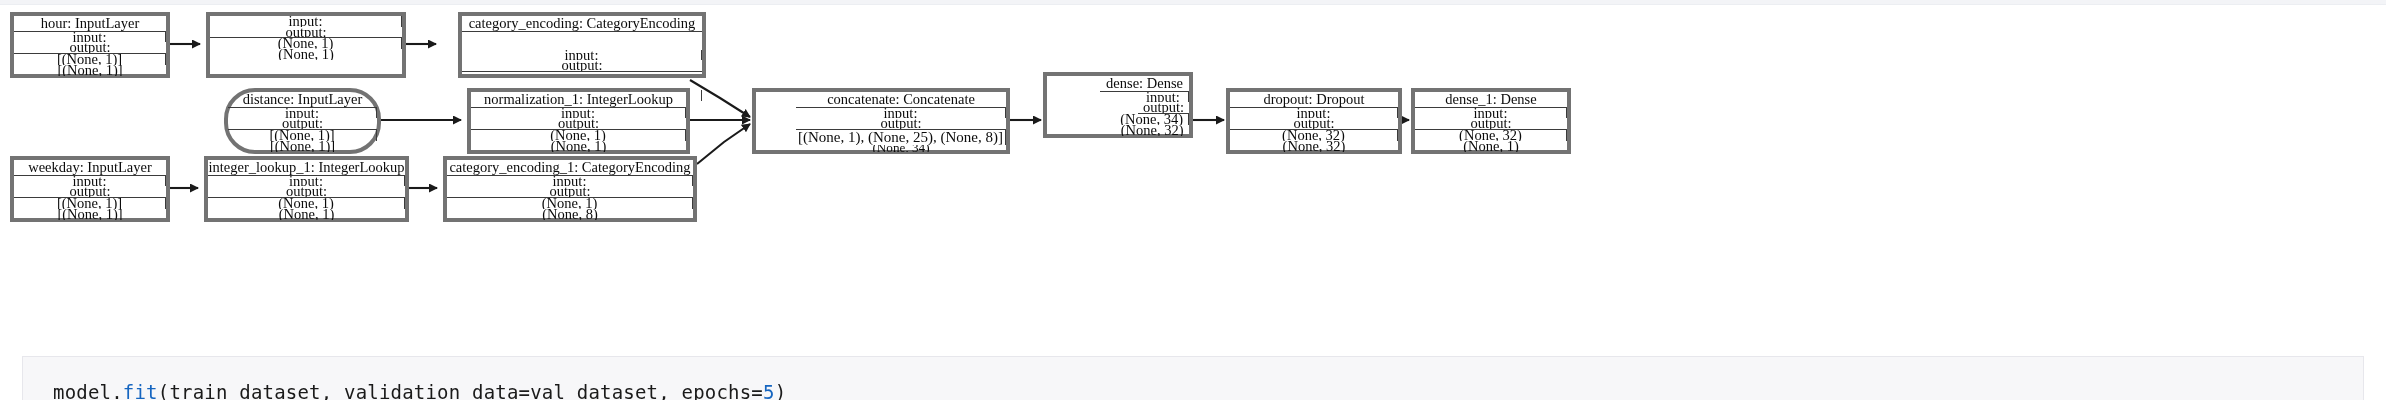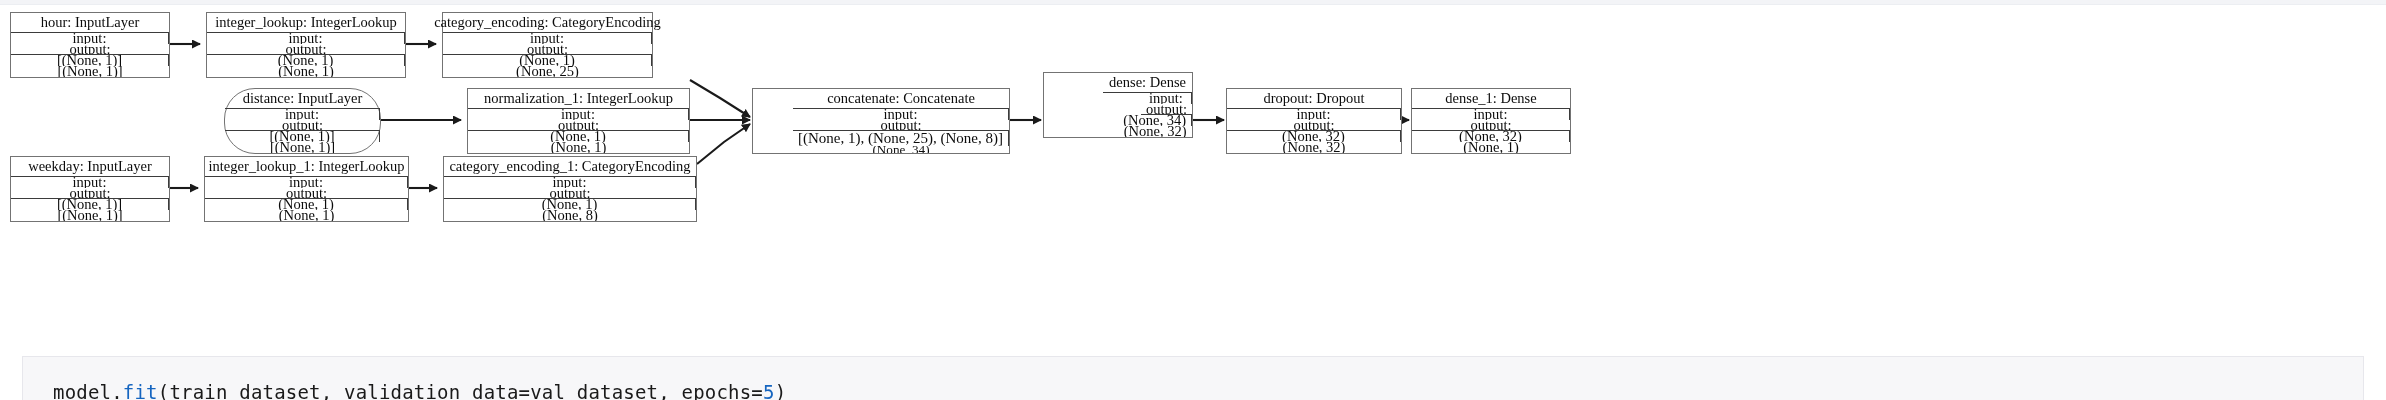--- a/index.html
+++ b/index.html
@@ -37,21 +37,21 @@
     position: absolute;
     left: 0; top: 0;
     width: 2386px; height: 316px;
     pointer-events: none;
   }
 
   
   .node {
     position: absolute;
     box-sizing: border-box;
-    border: 1px solid #737373;
+    border: 4px solid #737373;
     background: #ffffff;
     color: #0b0b0b;
     display: flex;
     flex-direction: column;
     line-height: 1;
   }
   .node .title {
     box-sizing: border-box;
     height: 22px;
     display: flex;
@@ -157,32 +157,31 @@
         <div class="cell left">input:</div>
         <div class="cell right">output:</div>
       </div>
       <div class="row vals">
         <div class="cell left">[(None, 1)]</div>
         <div class="cell right">[(None, 1)]</div>
       </div>
     </div>
 
     <div class="node" style="left:206px; top:8px; width:200px; height:66px;">
-      <div class="title">integer_lookup: IntegerLookup</div>
       <div class="row hdr">
         <div class="cell left">input:</div>
         <div class="cell right">output:</div>
       </div>
       <div class="row vals">
         <div class="cell left">(None, 1)</div>
         <div class="cell right">(None, 1)</div>
       </div>
     </div>
 
-    <div class="node" style="left:442px; top:8px; width:211px; height:66px;">
+    <div class="node" style="left:458px; top:8px; width:248px; height:66px;gap:18px;">
       <div class="title">category_encoding: CategoryEncoding</div>
       <div class="row hdr">
         <div class="cell left">input:</div>
         <div class="cell right">output:</div>
       </div>
       <div class="row vals">
         <div class="cell left">(None, 1)</div>
         <div class="cell right">(None, 25)</div>
       </div>
     </div>

